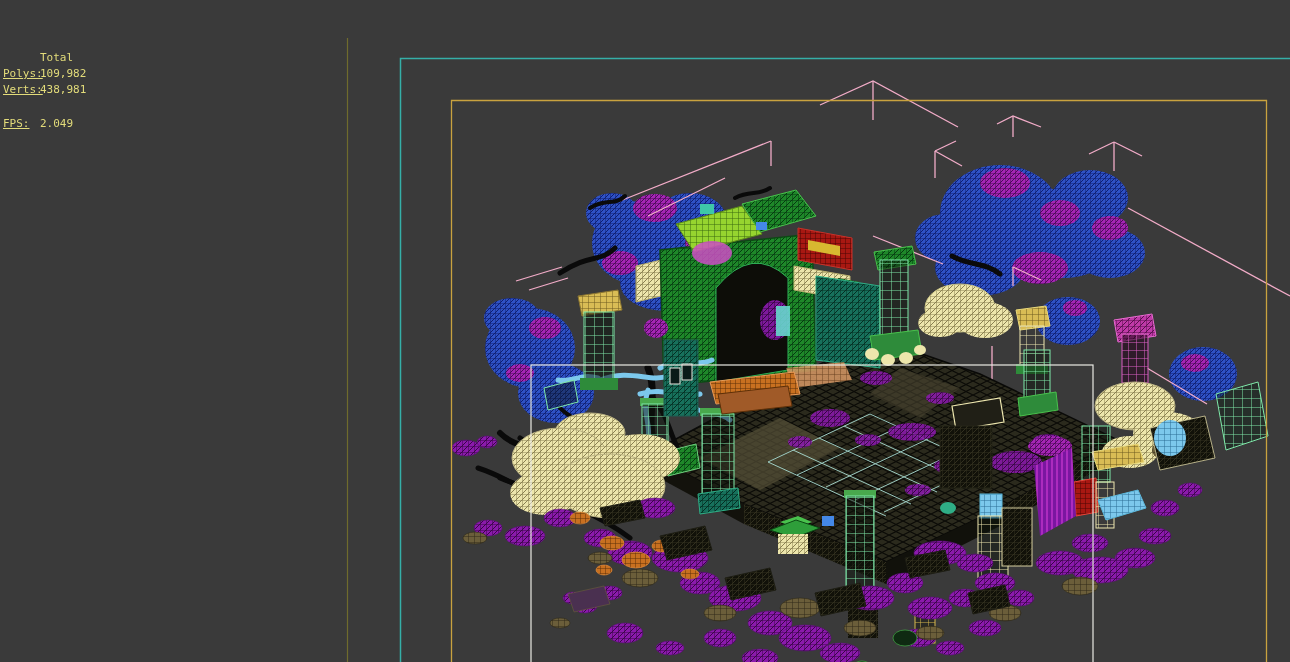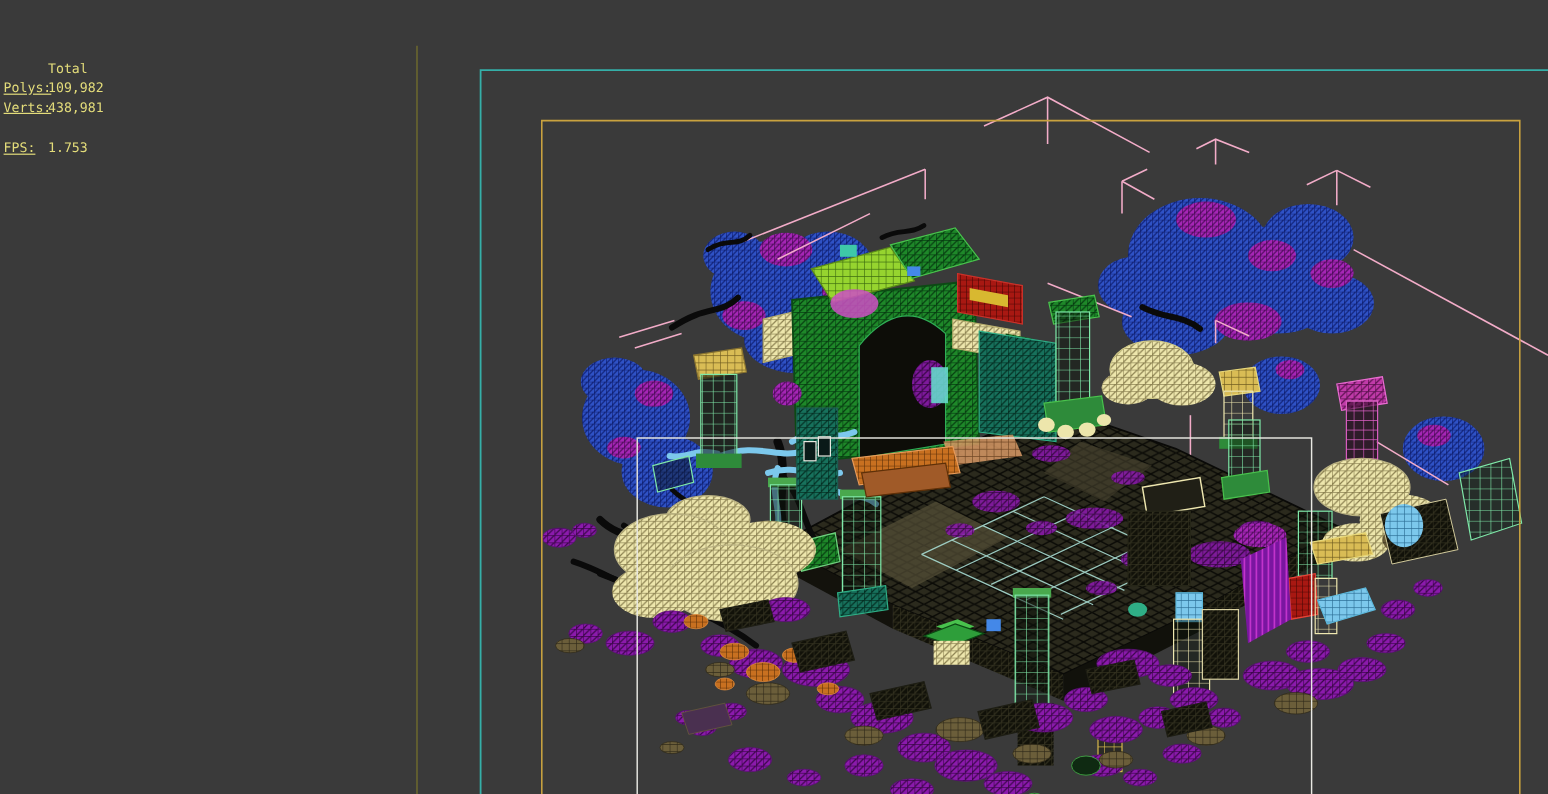--- a/index.html
+++ b/index.html
@@ -17,21 +17,21 @@
 </style>
 </head>
 <body>
 
 <div id="stage">
 
   <div class="stats">
     <div class="row" id="row-total">Total</div>
     <div class="row" id="row-polys"><span class="lbl">Polys:</span><span>109,982</span></div>
     <div class="row" id="row-verts"><span class="lbl">Verts:</span><span>438,981</span></div>
-    <div class="row" id="row-fps"><span class="lbl">FPS:</span><span>1.753</span></div>
+    <div class="row" id="row-fps"><span class="lbl">FPS:</span><span>2.049</span></div>
   </div>
 
   <svg id="scene-svg" width="1290" height="662" viewBox="0 0 1290 662">
     <defs>
       <pattern id="meshBlue" width="5" height="5" patternUnits="userSpaceOnUse">
         <rect width="5" height="5" fill="#2F52C6"></rect>
           <path d="M0 0H5M0 0V5M0 5L5 0" stroke="#0E1E70" stroke-width="1" fill="none"></path>
         </pattern>
       <pattern id="meshMag" width="5" height="5" patternUnits="userSpaceOnUse">
         <rect width="5" height="5" fill="#A626B6"></rect>

